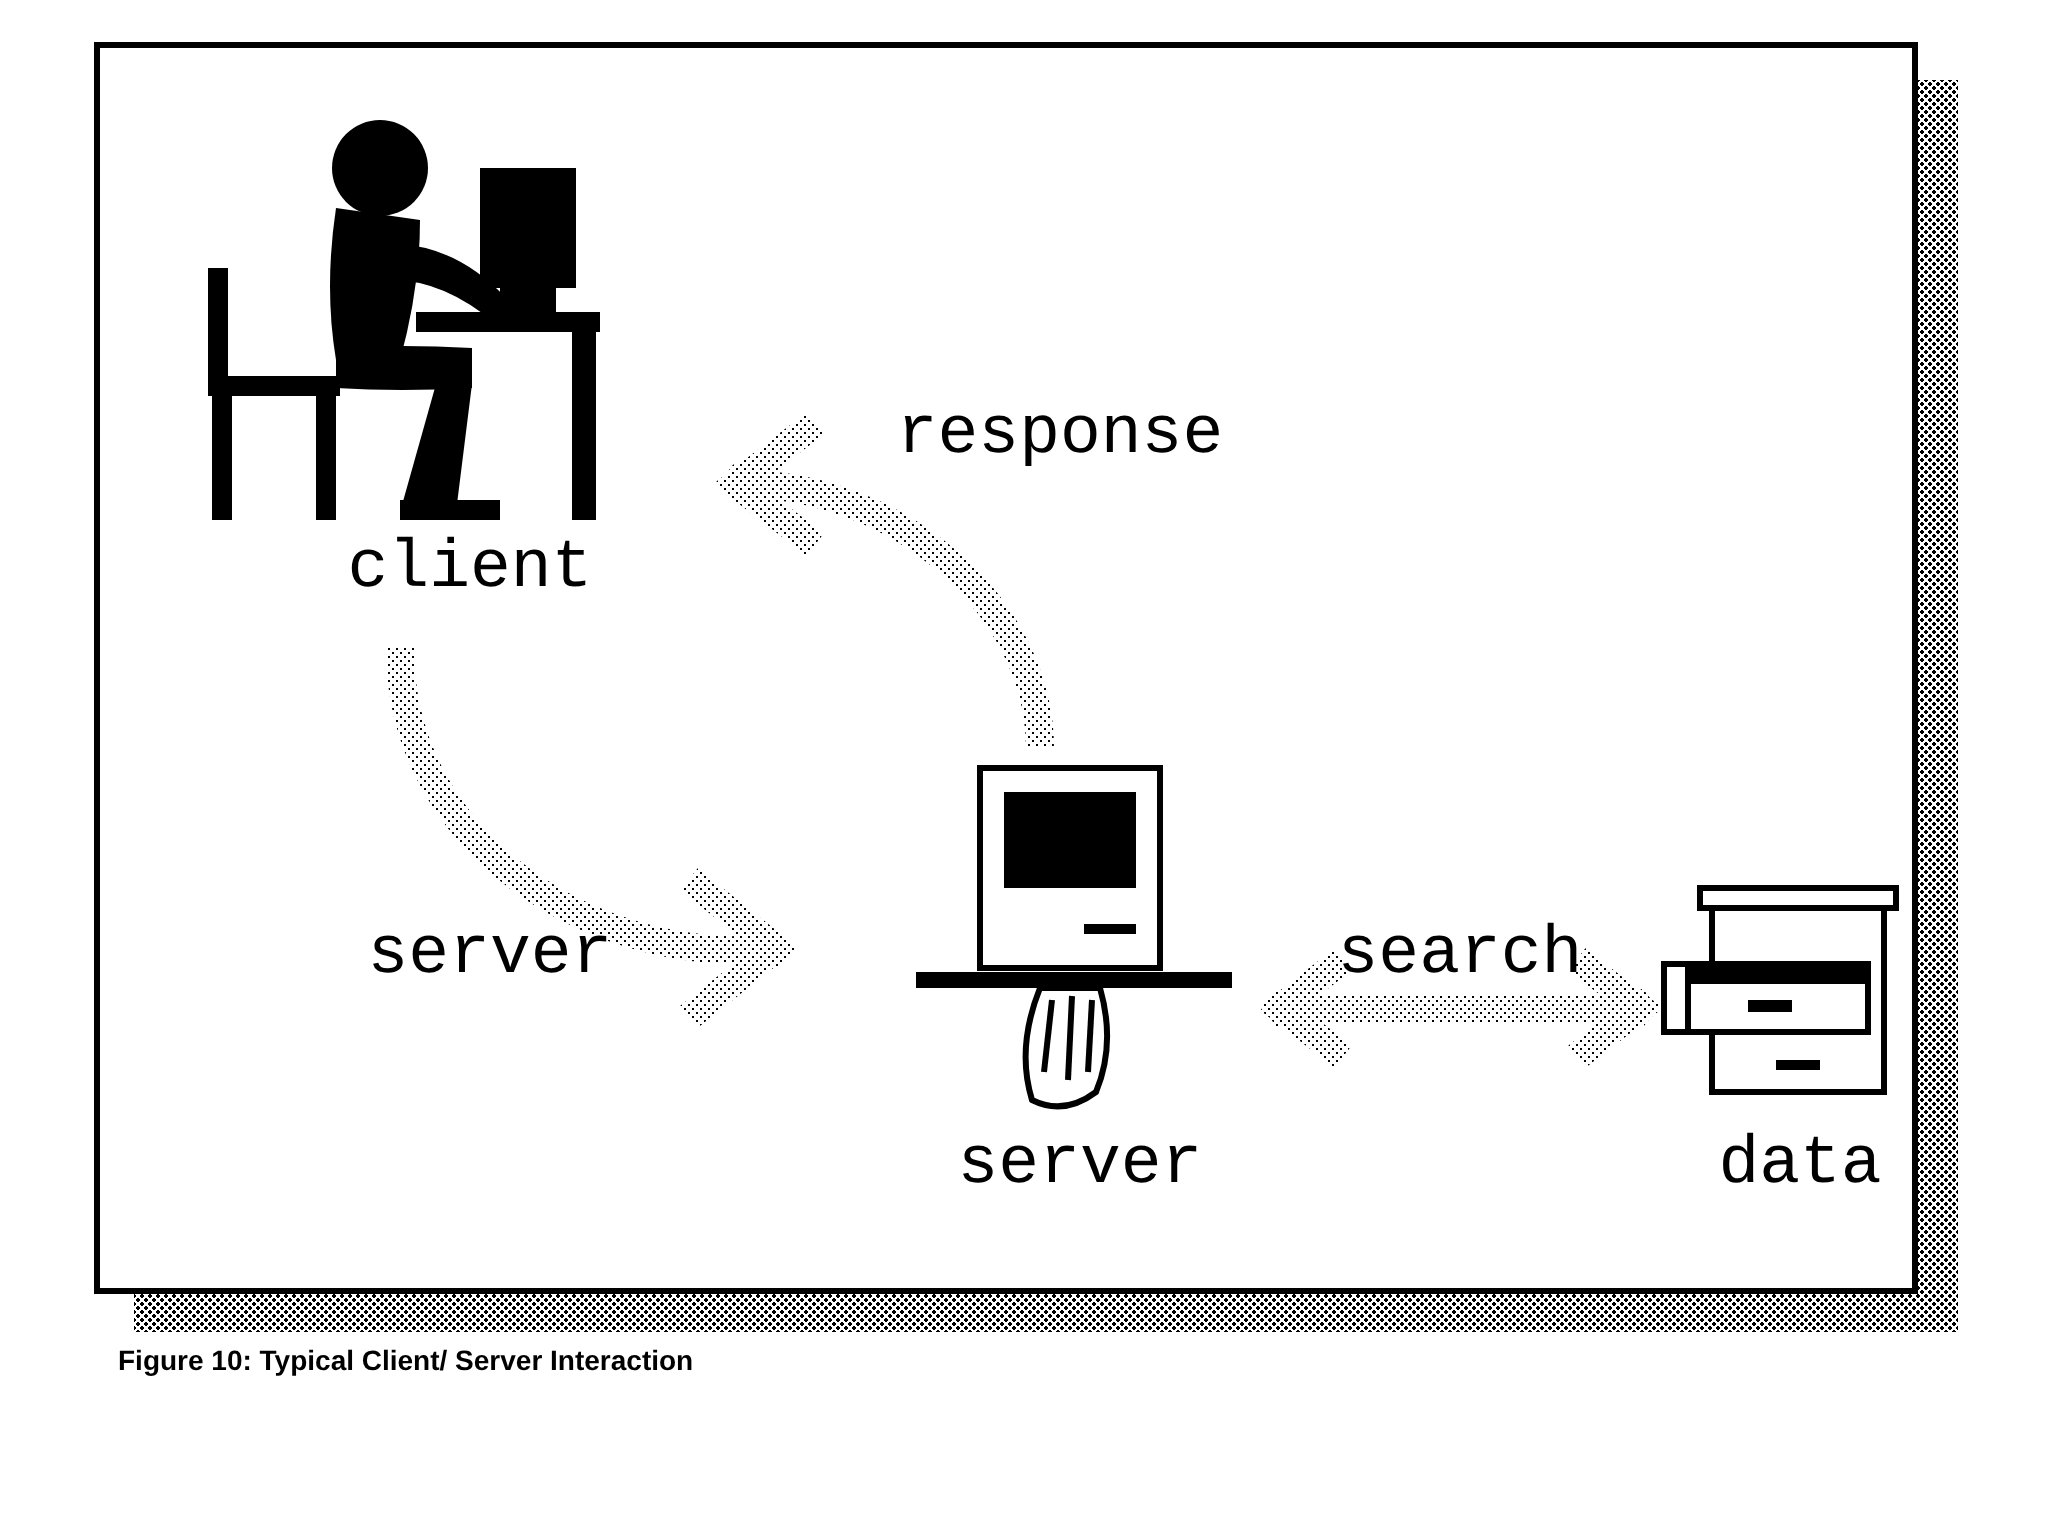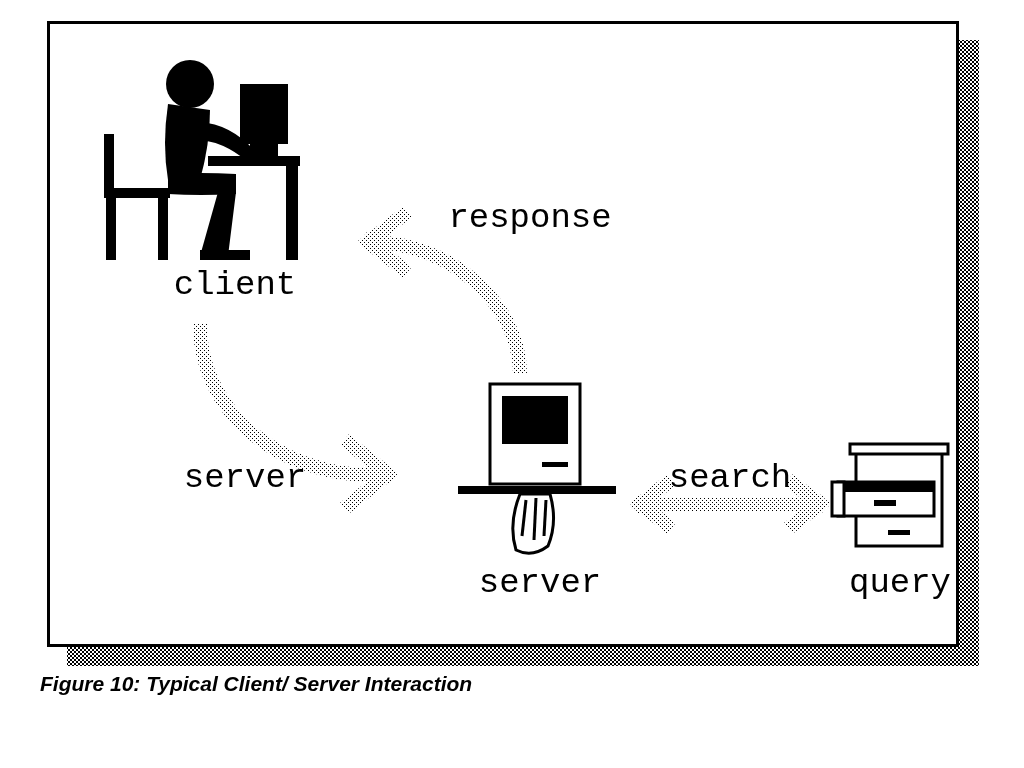--- a/index.html
+++ b/index.html
@@ -35,26 +35,25 @@
     top: 21px;
     width: 912px;
     height: 626px;
     background: #fff;
     border: 3px solid #000;
     box-sizing: border-box;
   }
   
   .caption {
     position: absolute;
-    left: 40px;
+    left: 59px;
     top: 672px;
     font-family: "Trebuchet MS", "Segoe UI", Arial, sans-serif;
-    font-size: 21px;
+    font-size: 14px;
     font-weight: bold;
-    font-style: italic;
   }
   
   .lbl {
     position: absolute;
     font-family: "Courier New", Courier, monospace;
     font-size: 34px;
     text-align: center;
   }
   .client-lbl  { left: 95px;  top: 242px; width: 180px; text-align: center; }
   .server-lbl  { left: 400px; top: 540px; width: 180px; }
@@ -164,21 +163,21 @@
 
         <path d="M590 480 L616 460 M590 480 L616 500" stroke="url(#stipple)" stroke-width="14" fill="none" stroke-linecap="square"></path>
 
         <path d="M770 480 L744 460 M770 480 L744 500" stroke="url(#stipple)" stroke-width="14" fill="none" stroke-linecap="square"></path>
       </g>
 
     </svg>
 
     <div class="lbl client-lbl">client</div>
     <div class="lbl server-lbl">server</div>
-    <div class="lbl data-lbl">query</div>
+    <div class="lbl data-lbl">data</div>
     <div class="lbl query-lbl">server</div>
     <div class="lbl response-lbl">response</div>
     <div class="lbl search-lbl">search</div>
 
   </div>
 
   <div class="caption">Figure 10: Typical Client/ Server Interaction</div>
 
 </div>
 

